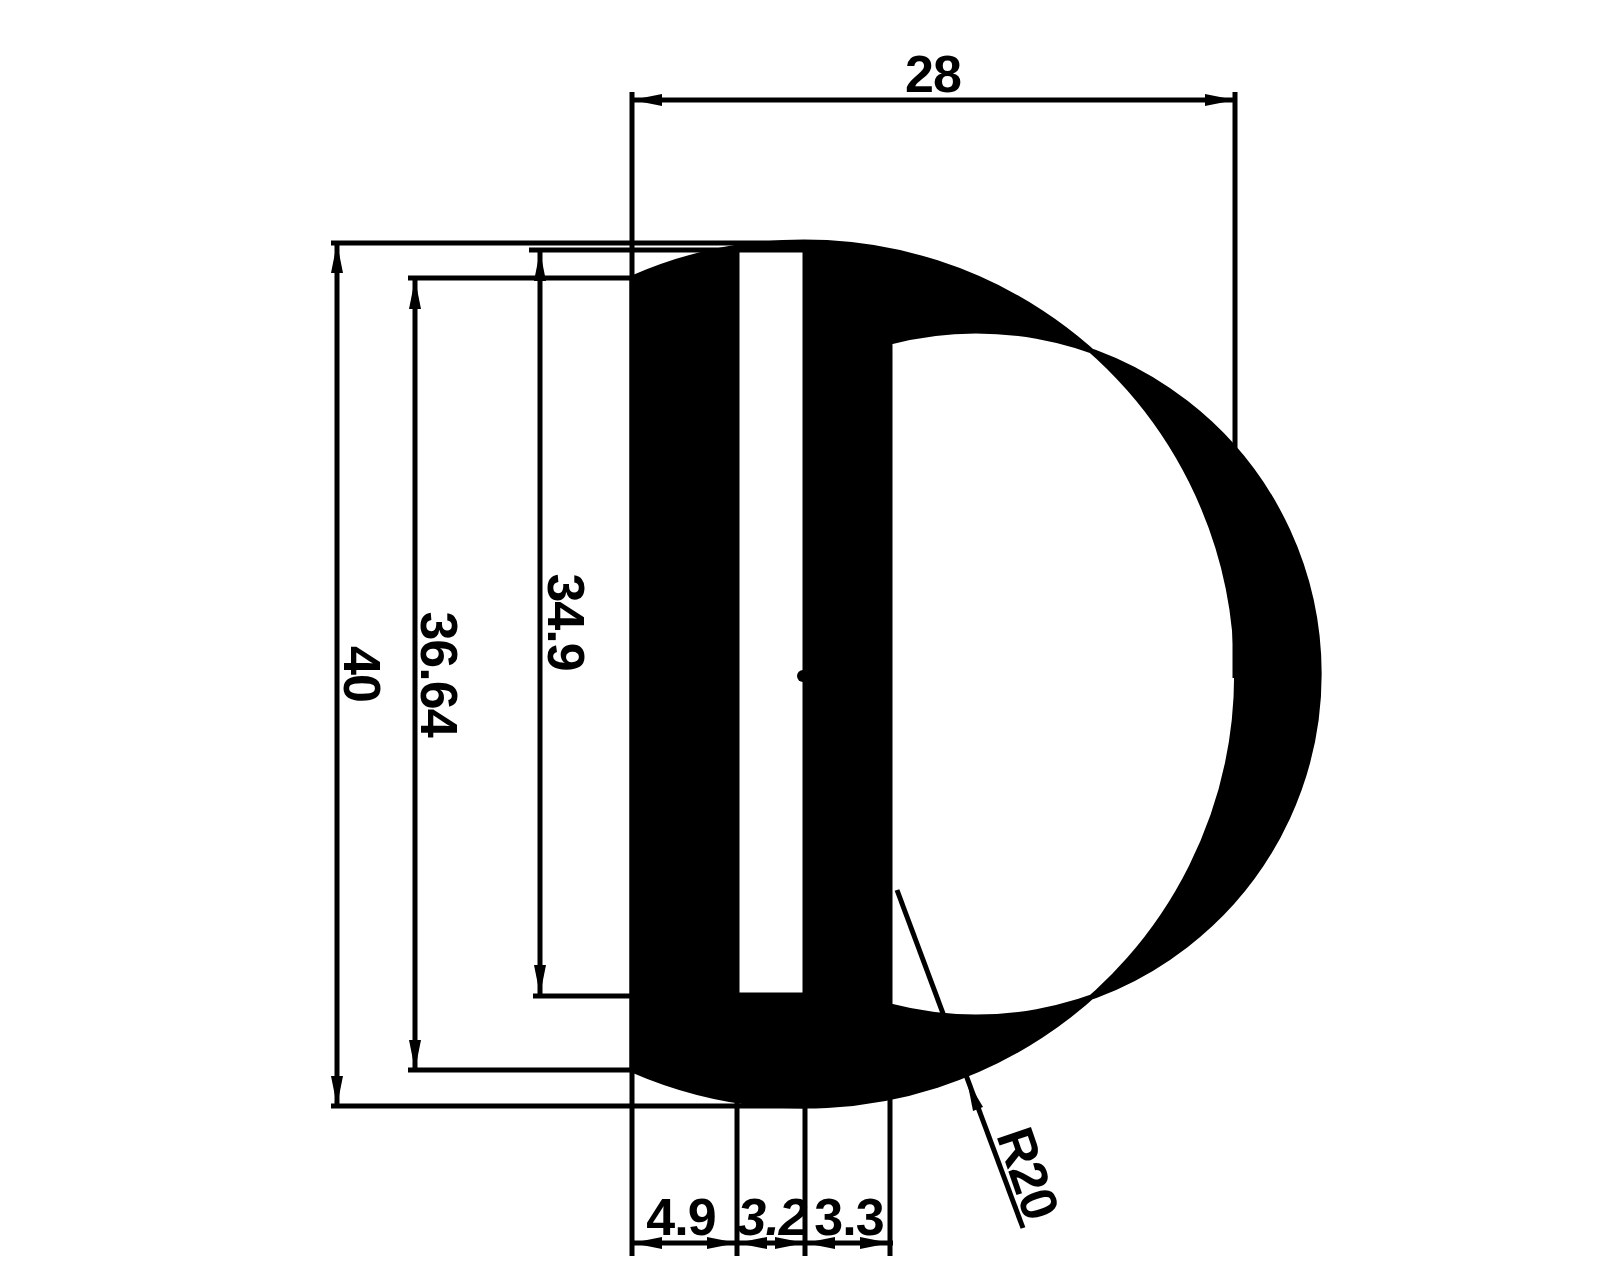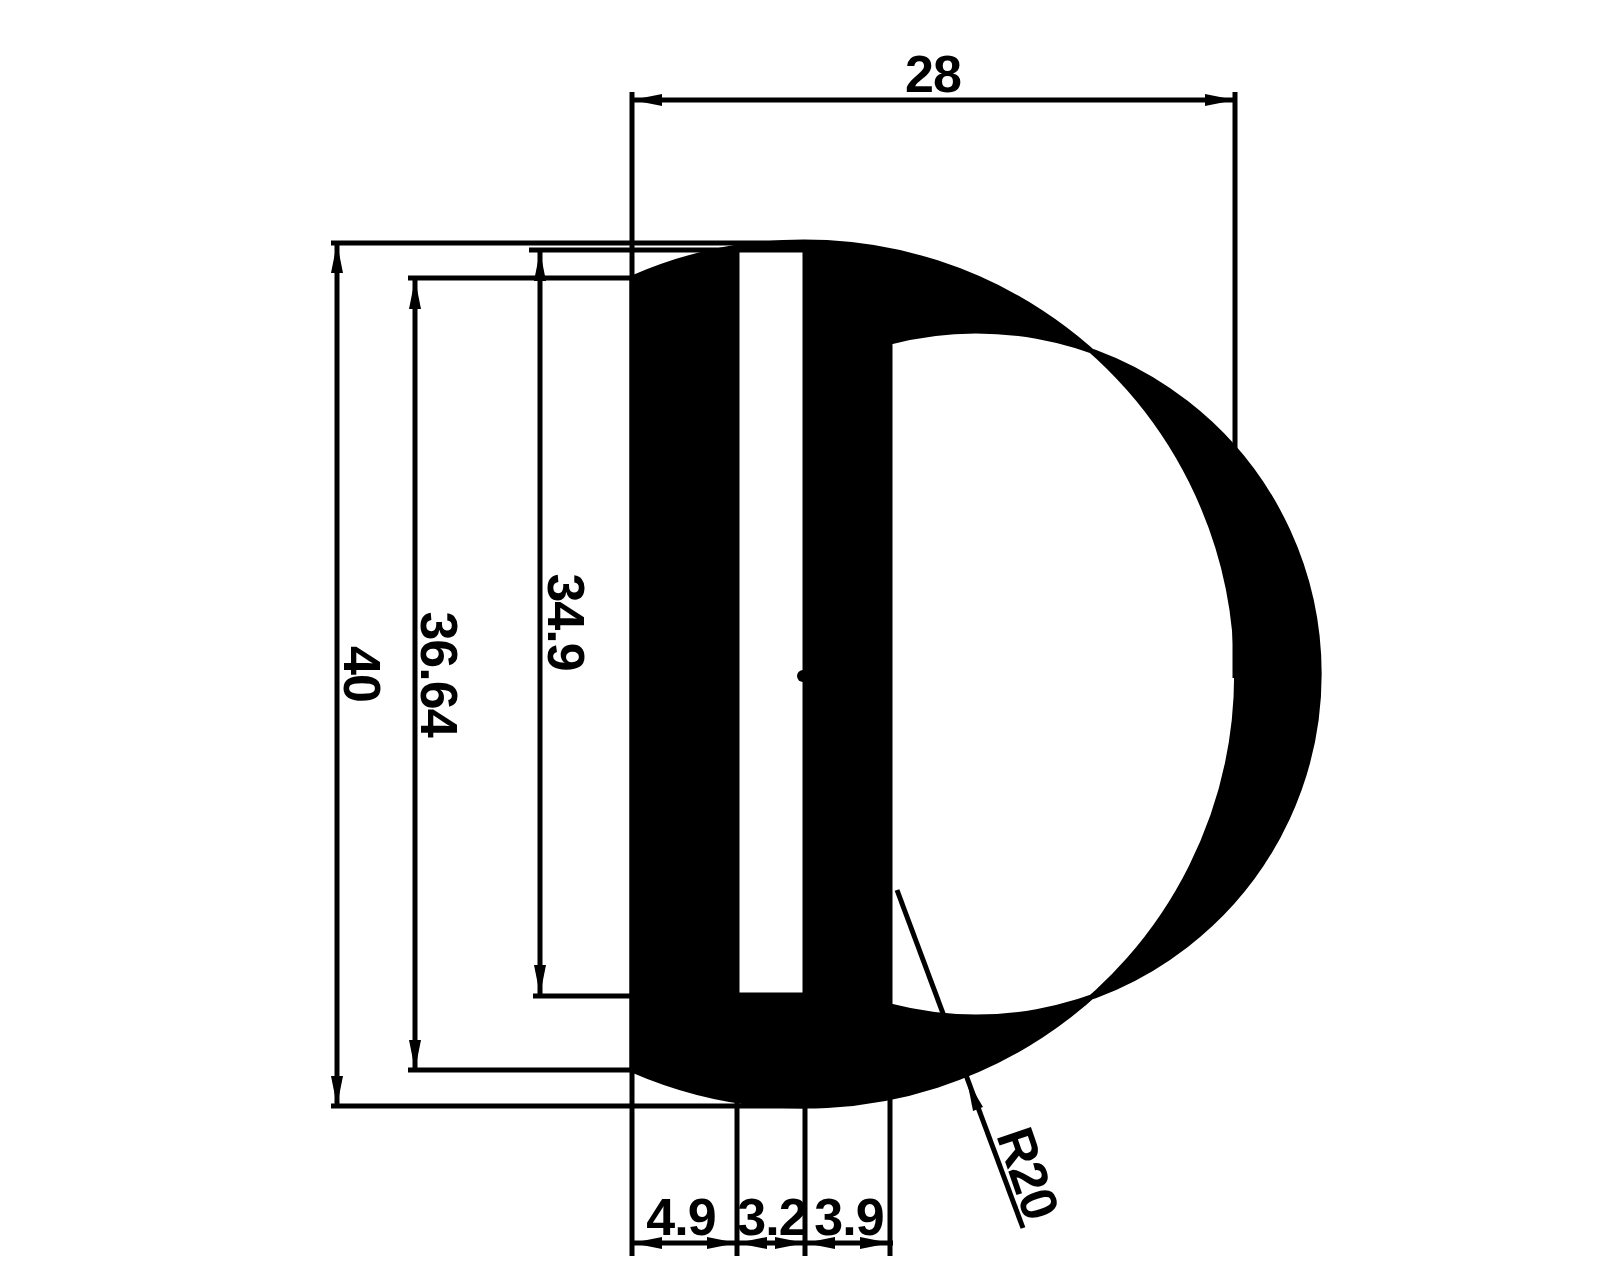--- a/index.html
+++ b/index.html
@@ -95,19 +95,19 @@
   <div class="dim-label" style="left:873px; top:47px;">28</div>
 
   <div class="dim-label rot90" style="left:302px; top:647px;">40</div>
 
   <div class="dim-label wide rot90" style="left:354px; top:647px;">36.64</div>
 
   <div class="dim-label wide rot90" style="left:481px; top:595px;">34.9</div>
 
   <div class="dim-label" style="left:621px; top:1190px;text-align:center;">4.9</div>
 
-  <div class="dim-label" style="left:712px; top:1190px;">3.2</div>
+  <div class="dim-label" style="left:712px; top:1190px;font-style:italic;">3.2</div>
 
-  <div class="dim-label" style="left:789px; top:1190px;">3.9</div>
+  <div class="dim-label" style="left:789px; top:1190px;">3.3</div>
 
   <div class="dim-label rot71" style="left:968px; top:1146px;">R20</div>
 
 </div>
 
 </body></html>

